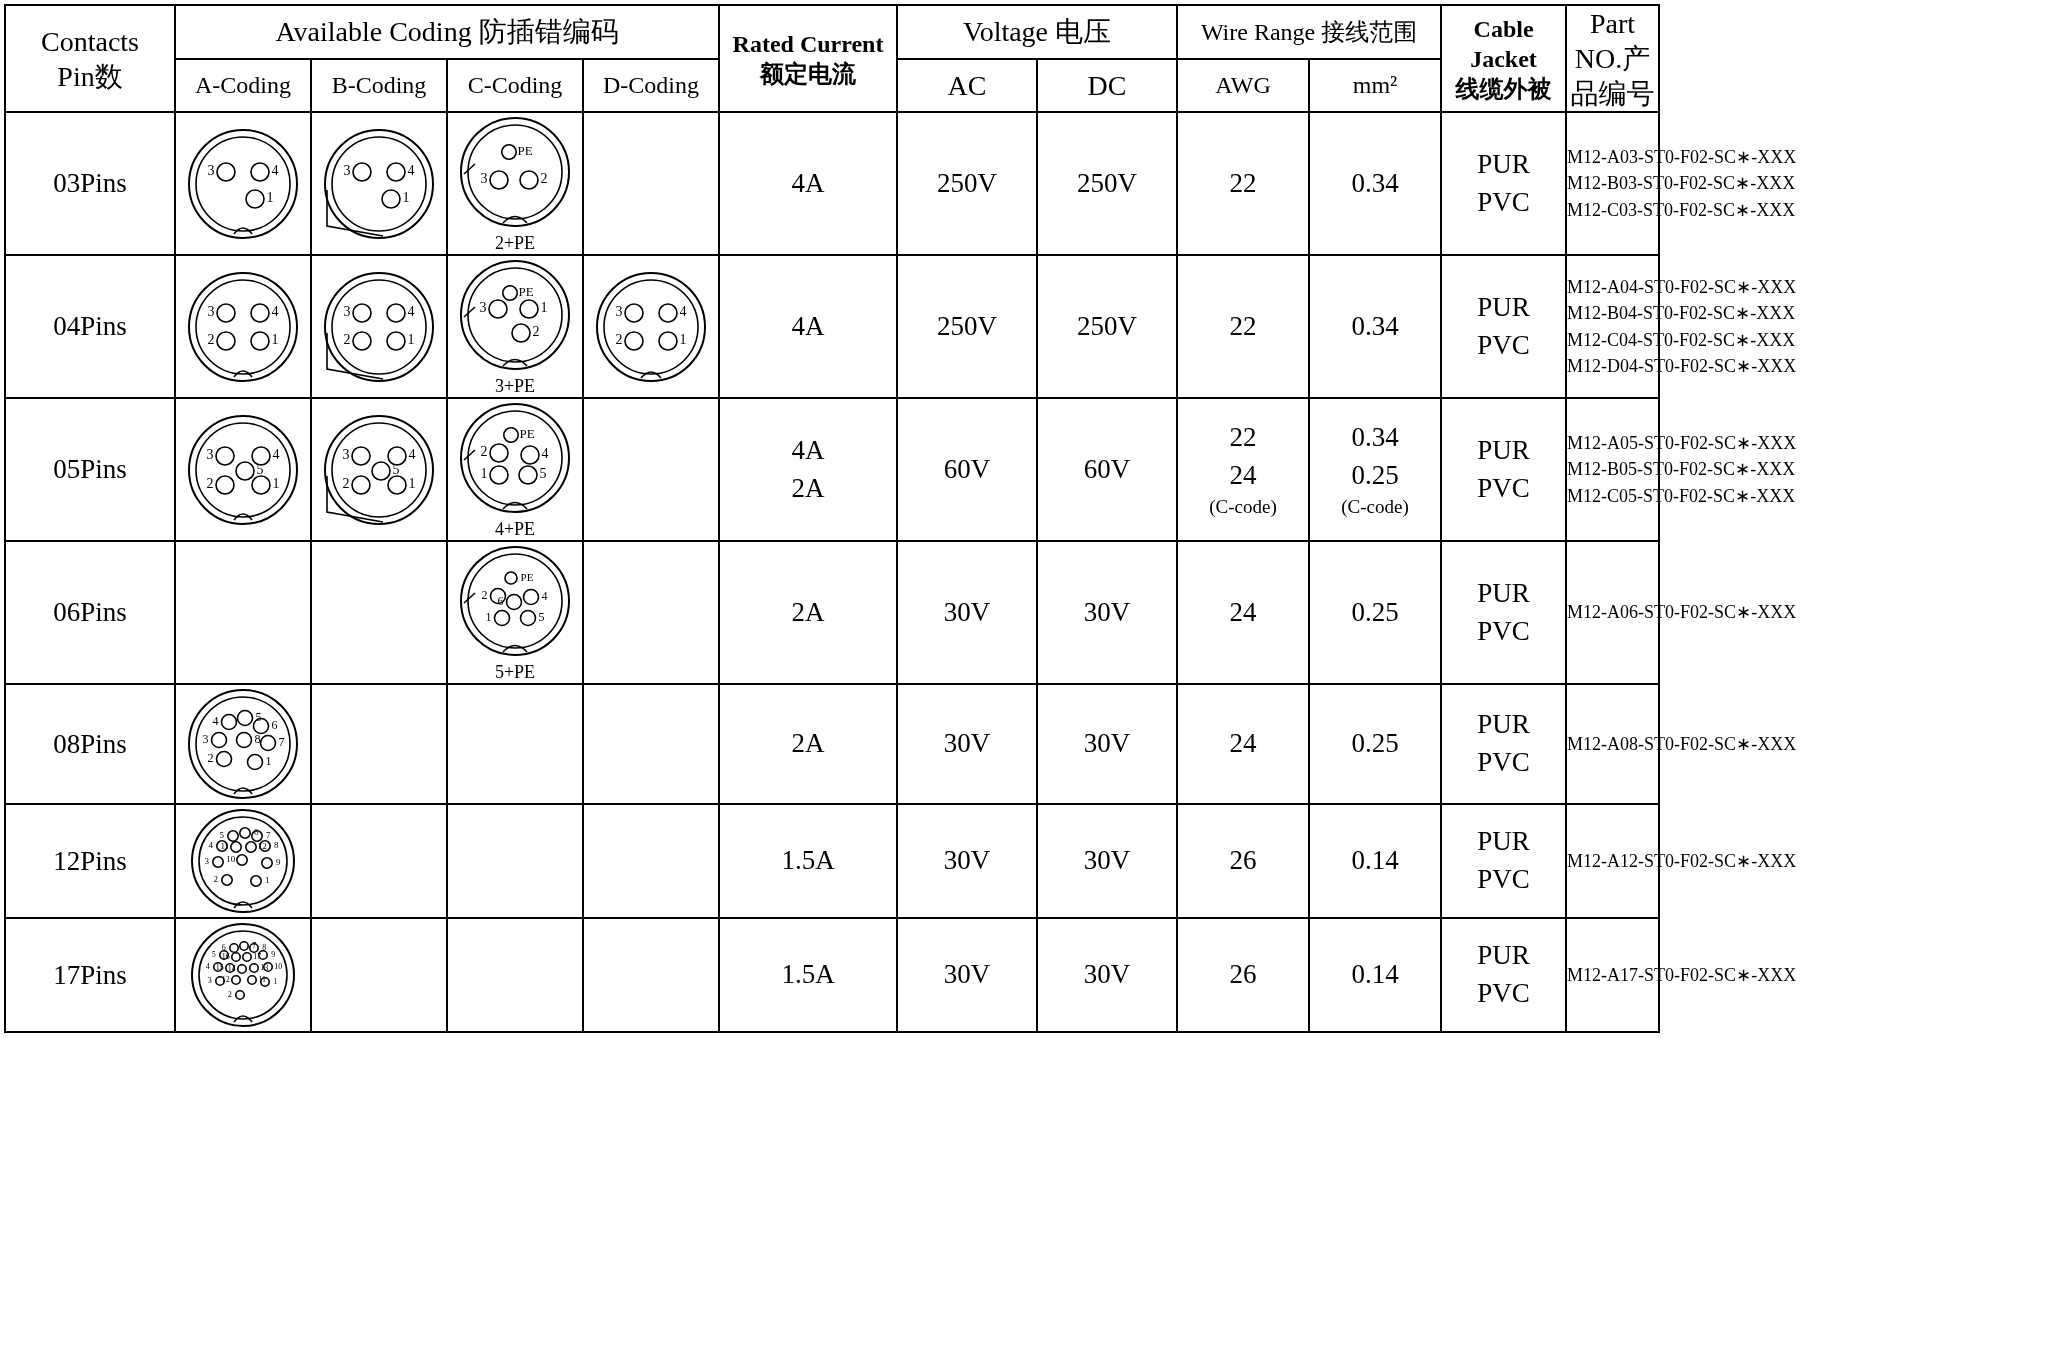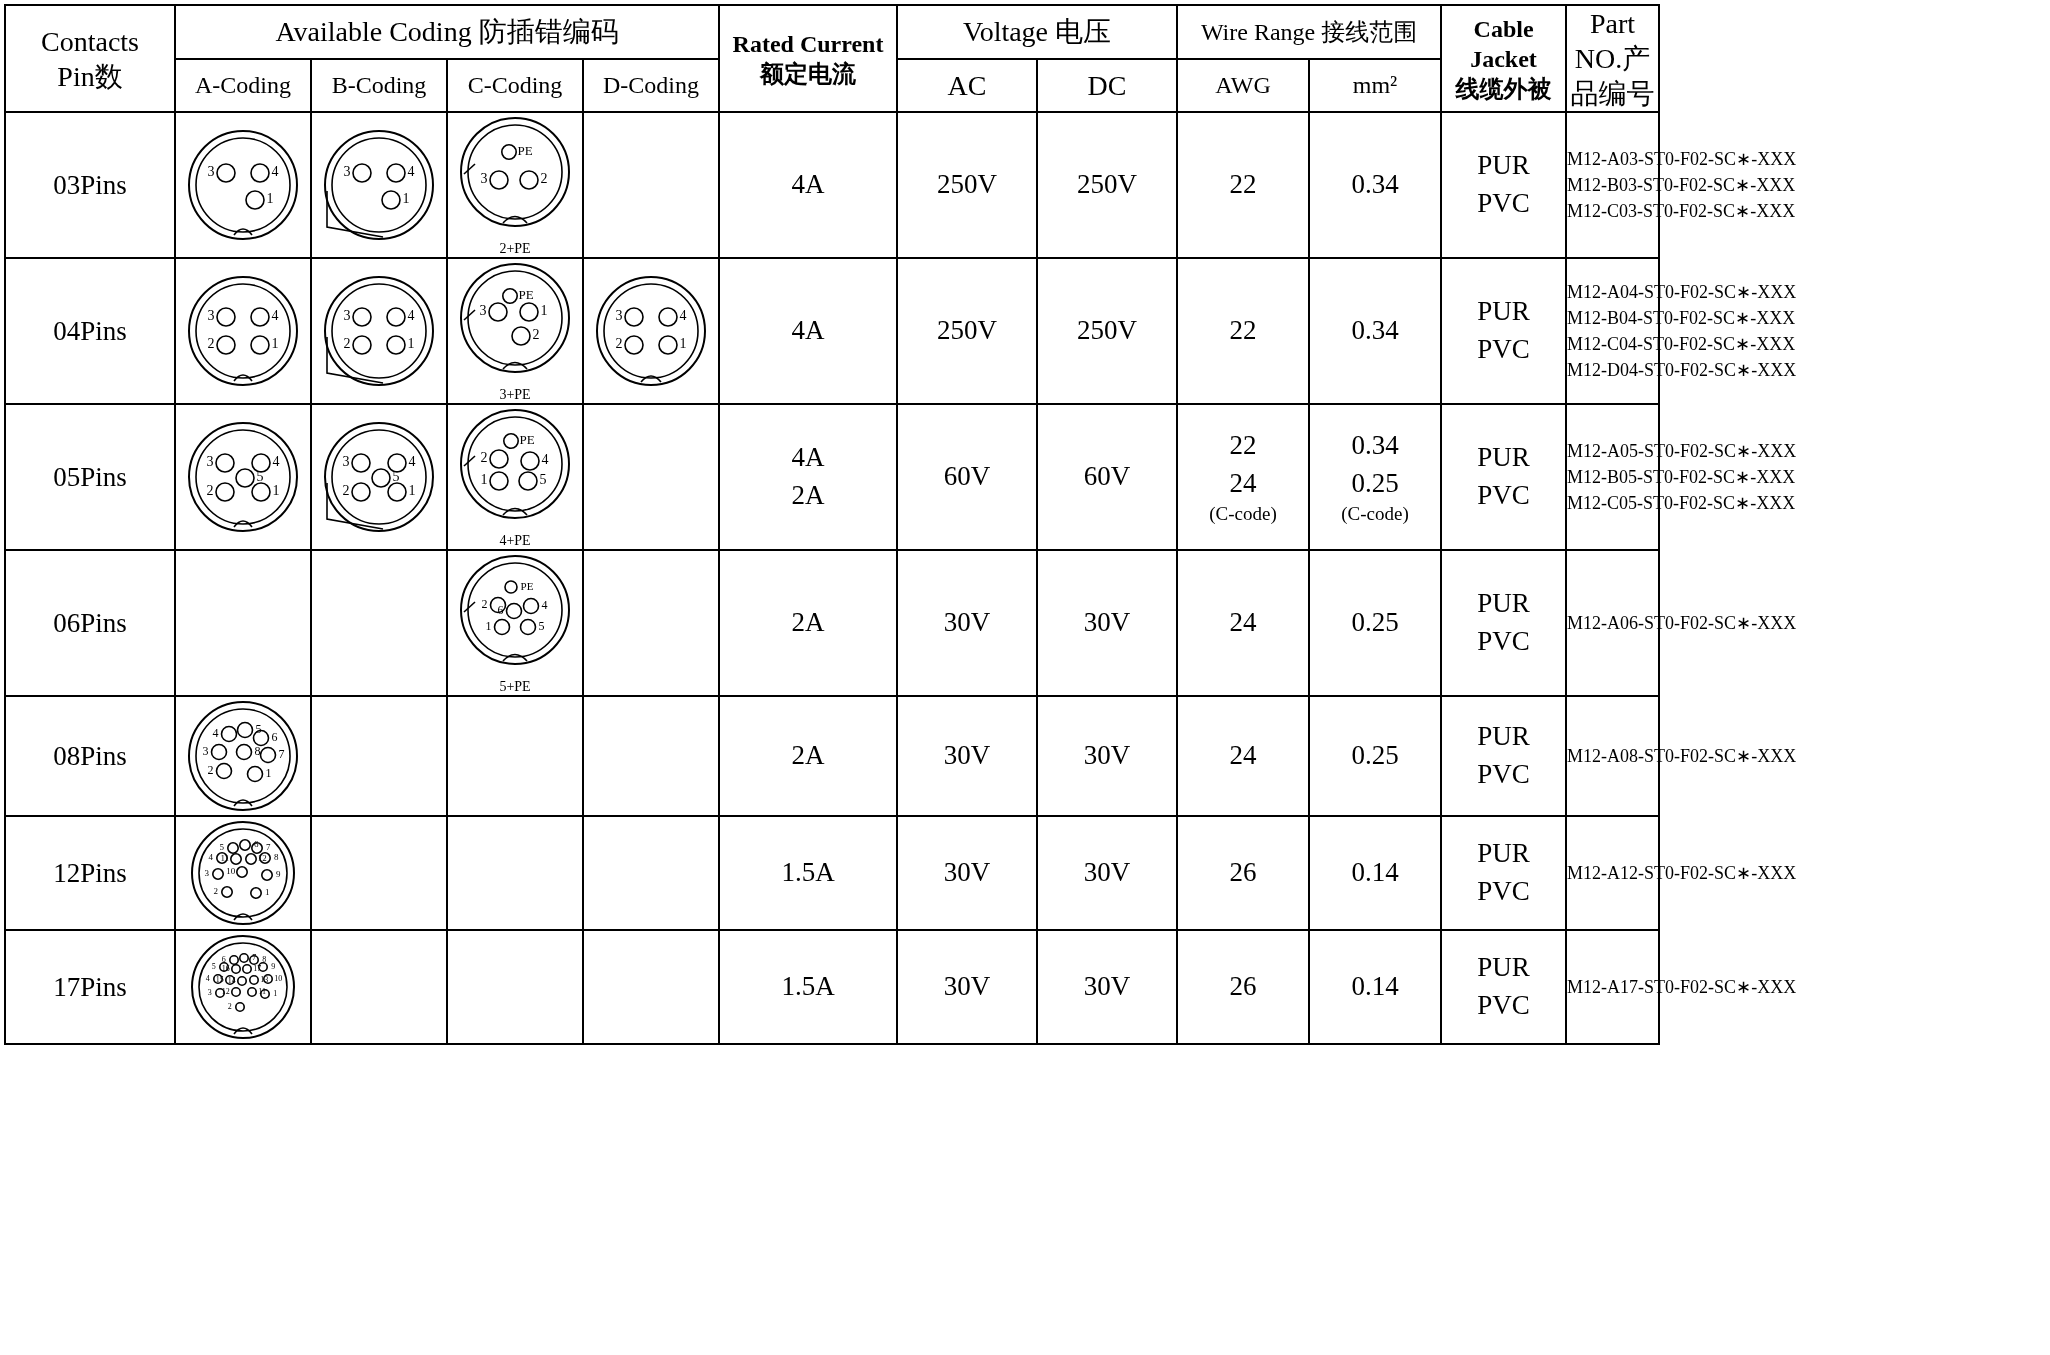--- a/index.html
+++ b/index.html
@@ -68,22 +68,22 @@
   .coding-cell {
     padding: 6px 0 4px 0;
   }
   .coding-wrap {
     display: flex;
     flex-direction: column;
     align-items: center;
     justify-content: center;
   }
   .coding-caption {
-    font-size: 14px;
-    margin-top: 10px;
+    font-size: 18px;
+    margin-top: 2px;
   }
   svg { display: block; }
   .empty-cell { height: 100%; }
   
   col.c-contacts { width: 170px; }
   col.c-code { width: 136px; }
   col.c-current { width: 178px; }
   col.c-volt { width: 140px; }
   col.c-wire { width: 132px; }
   col.c-jacket { width: 125px; }

